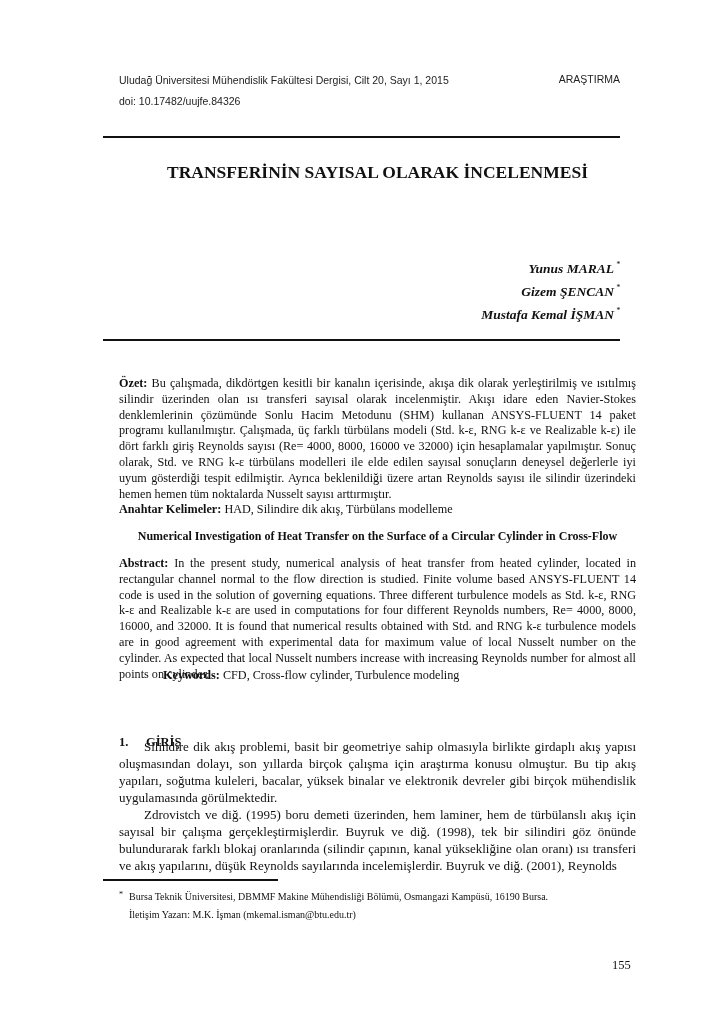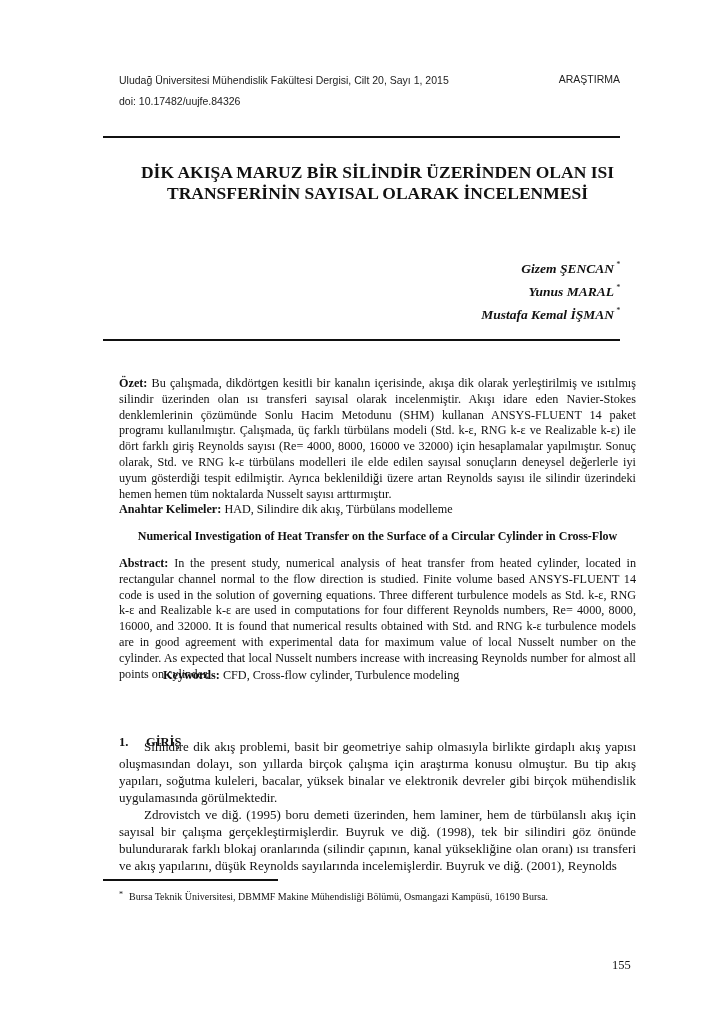--- a/index.html
+++ b/index.html
@@ -28,27 +28,26 @@
 </head>
 <body>
 
 <div class="abs sans hdr" style="left:103px; top:74px;">Uludağ Üniversitesi Mühendislik Fakültesi Dergisi, Cilt 20, Sayı 1, 2015</div>
 <div class="abs sans hdr" style="left:103px; top:95px;">doi: 10.17482/uujfe.84326</div>
 <div class="abs sans hdr" style="right:104px; top:73px;">ARAŞTIRMA</div>
 
 <div class="rule" style="top:136px;"></div>
 
 <div class="abs serif title">
-  <div>DİK AKIŞA MARUZ BİR SİLİNDİR ÜZERİNDEN OLAN ISI</div>
   <div>TRANSFERİNİN SAYISAL OLARAK İNCELENMESİ</div>
 </div>
 
 <div class="abs serif authors">
+  <div><span>Yunus MARAL</span><sup>*</sup></div>
   <div><span>Gizem ŞENCAN</span><sup>*</sup></div>
-  <div><span>Yunus MARAL</span><sup>*</sup></div>
   <div><span>Mustafa Kemal İŞMAN</span><sup>*</sup></div>
 </div>
 
 <div class="rule" style="top:339px;"></div>
 
 <div class="abs serif para" style="top:376px;"><b>Özet:</b><span> Bu çalışmada, dikdörtgen kesitli bir kanalın içerisinde, akışa dik olarak yerleştirilmiş ve ısıtılmış silindir üzerinden olan ısı transferi sayısal olarak incelenmiştir. Akışı idare eden Navier-Stokes denklemlerinin çözümünde Sonlu Hacim Metodunu (SHM) kullanan ANSYS-FLUENT 14 paket programı kullanılmıştır. Çalışmada, üç farklı türbülans modeli (Std. k-ε, RNG k-ε ve Realizable k-ε)  ile dört farklı giriş Reynolds sayısı (Re= 4000, 8000, 16000 ve 32000) için hesaplamalar yapılmıştır. Sonuç olarak, Std. ve RNG k-ε türbülans modelleri ile elde edilen sayısal sonuçların deneysel değerlerle iyi uyum gösterdiği tespit edilmiştir. Ayrıca beklenildiği üzere artan Reynolds sayısı ile silindir üzerindeki hemen hemen tüm noktalarda Nusselt sayısı arttırmıştır.</span></div>
 
 <div class="abs serif para" style="top:502px;"><b>Anahtar Kelimeler:</b><span> HAD, Silindire dik akış, Türbülans modelleme</span></div>
 
 <div class="abs serif center-b" style="top:529px;">Numerical Investigation of Heat Transfer on the Surface of a Circular Cylinder in Cross-Flow</div>
@@ -60,15 +59,16 @@
 <div class="abs serif section" style="top:735px;"><span class="num">1.</span><span>GİRİŞ</span></div>
 
 <div class="abs serif body-text" style="top:738px;">
   <p>Silindire dik akış problemi, basit bir geometriye sahip olmasıyla birlikte girdaplı akış yapısı oluşmasından dolayı, son yıllarda birçok çalışma için araştırma konusu olmuştur. Bu tip akış yapıları, soğutma kuleleri, bacalar, yüksek binalar ve elektronik devreler gibi birçok mühendislik uygulamasında görülmektedir.</p>
   <p>Zdrovistch ve diğ. (1995) boru demeti üzerinden, hem laminer, hem de türbülanslı akış için sayısal bir çalışma gerçekleştirmişlerdir. Buyruk ve diğ. (1998), tek bir silindiri göz önünde bulundurarak farklı blokaj oranlarında (silindir çapının, kanal yüksekliğine olan oranı) ısı transferi ve akış yapılarını, düşük Reynolds sayılarında incelemişlerdir. Buyruk ve diğ. (2001), Reynolds</p>
 </div>
 
 <div class="fn-rule"></div>
 <div class="abs serif footnote">
   <div><span class="star">*</span><span>Bursa Teknik Üniversitesi, DBMMF Makine Mühendisliği Bölümü, Osmangazi Kampüsü, 16190 Bursa.</span></div>
+  <div class="l2">İletişim Yazarı: M.K. İşman (mkemal.isman@btu.edu.tr)</div>
 </div>
 
 <div class="abs serif pagenum">155</div>
 
 </body></html>

